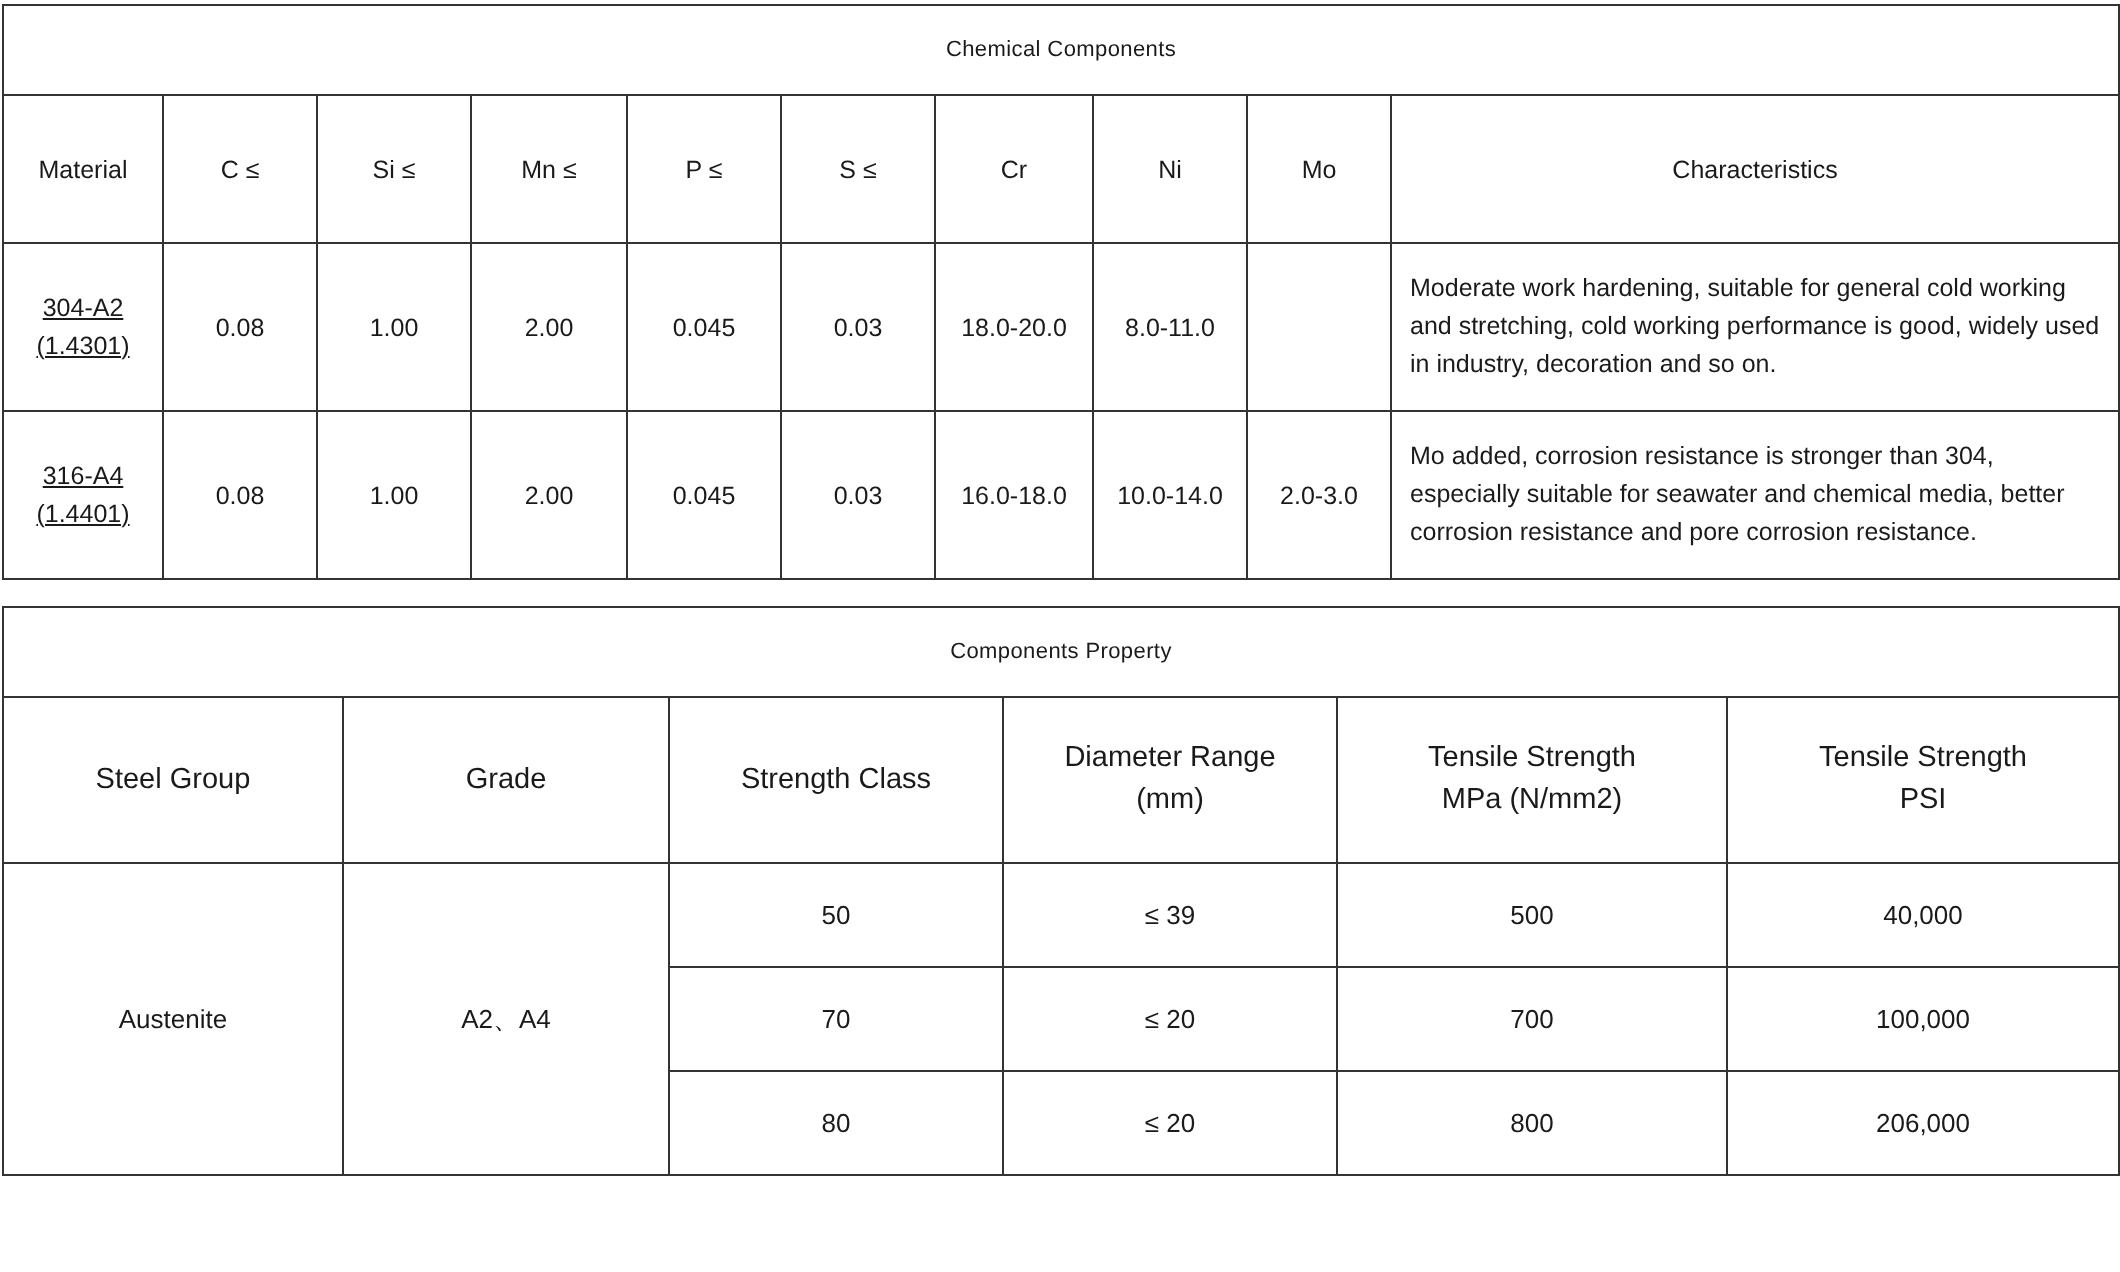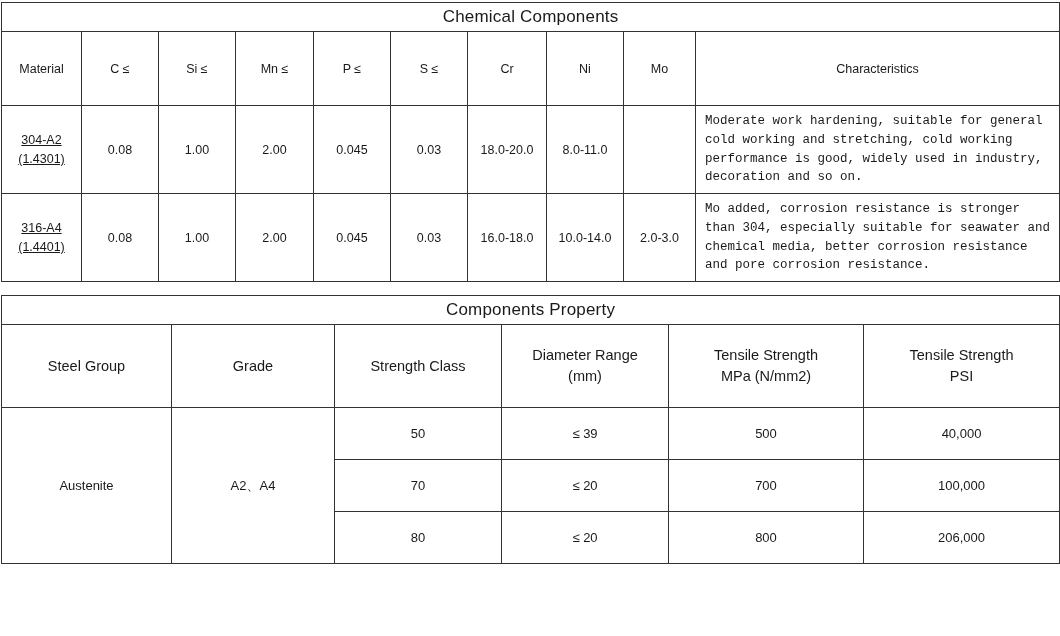--- a/index.html
+++ b/index.html
@@ -32,42 +32,41 @@
 
   td, th {
     border: 1px solid #333333;
     text-align: center;
     vertical-align: middle;
     font-weight: normal;
     padding: 2px 4px;
   }
 
   .title-cell {
-    font-size: 17px;
-    height: 29px;
+    font-size: 11px;
+    height: 45px;
     letter-spacing: 0.2px;
   }
 
   .chem .hdr td {
     font-size: 12.5px;
     height: 74px;
   }
   .chem .body td {
     font-size: 12.5px;
   }
   .chem .body .material {
     line-height: 1.45;
     text-decoration: underline;
   }
   .chem .body .charac {
     text-align: left;
     padding: 6px 8px 6px 9px;
     line-height: 1.5;
     font-size: 12.5px;
-    font-family: Liberation Mono, monospace;
   }
   .chem .row-304 td { height: 84px; }
   .chem .row-316 td { height: 84px; }
 
   .mech .hdr td {
     font-size: 14.5px;
     height: 83px;
     line-height: 1.42;
   }
   .mech .body td {

